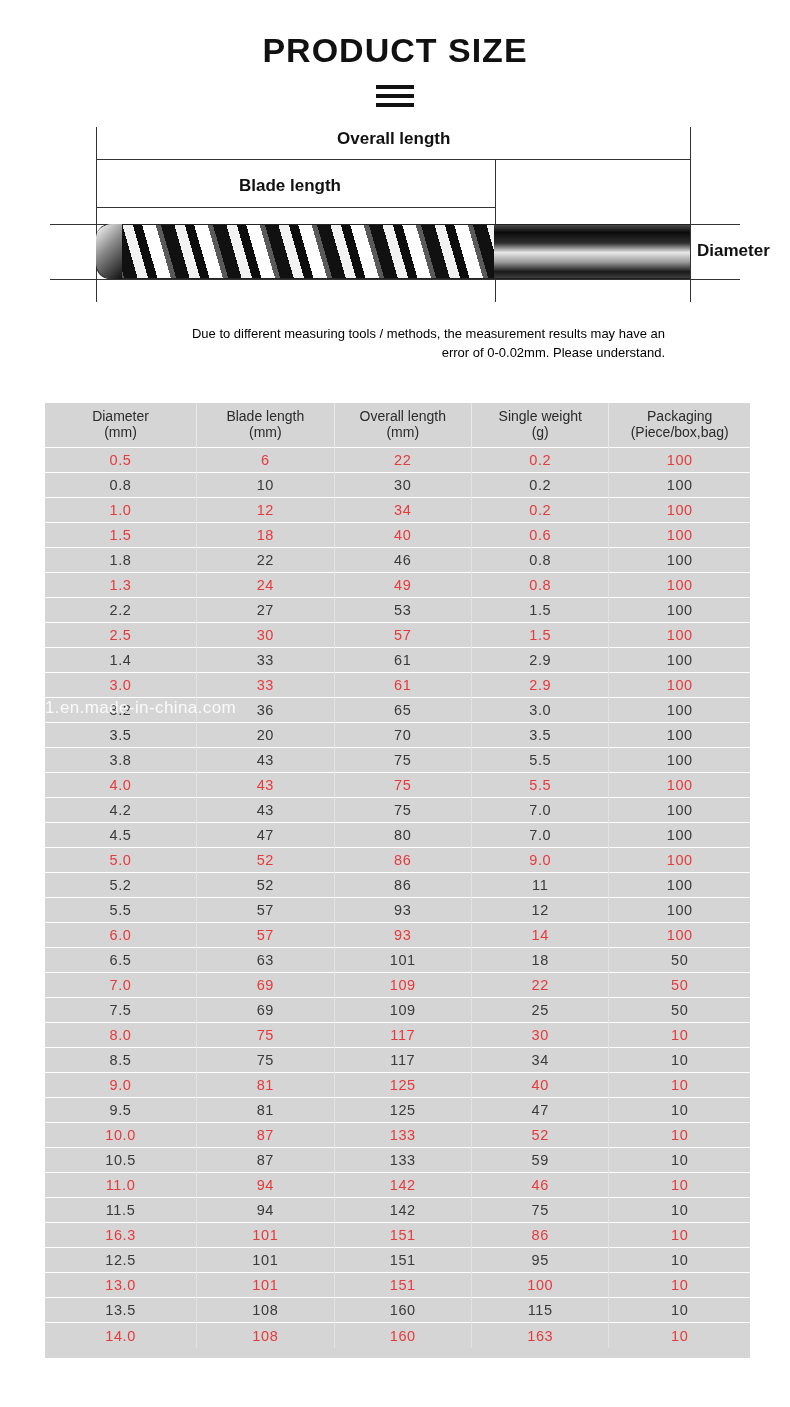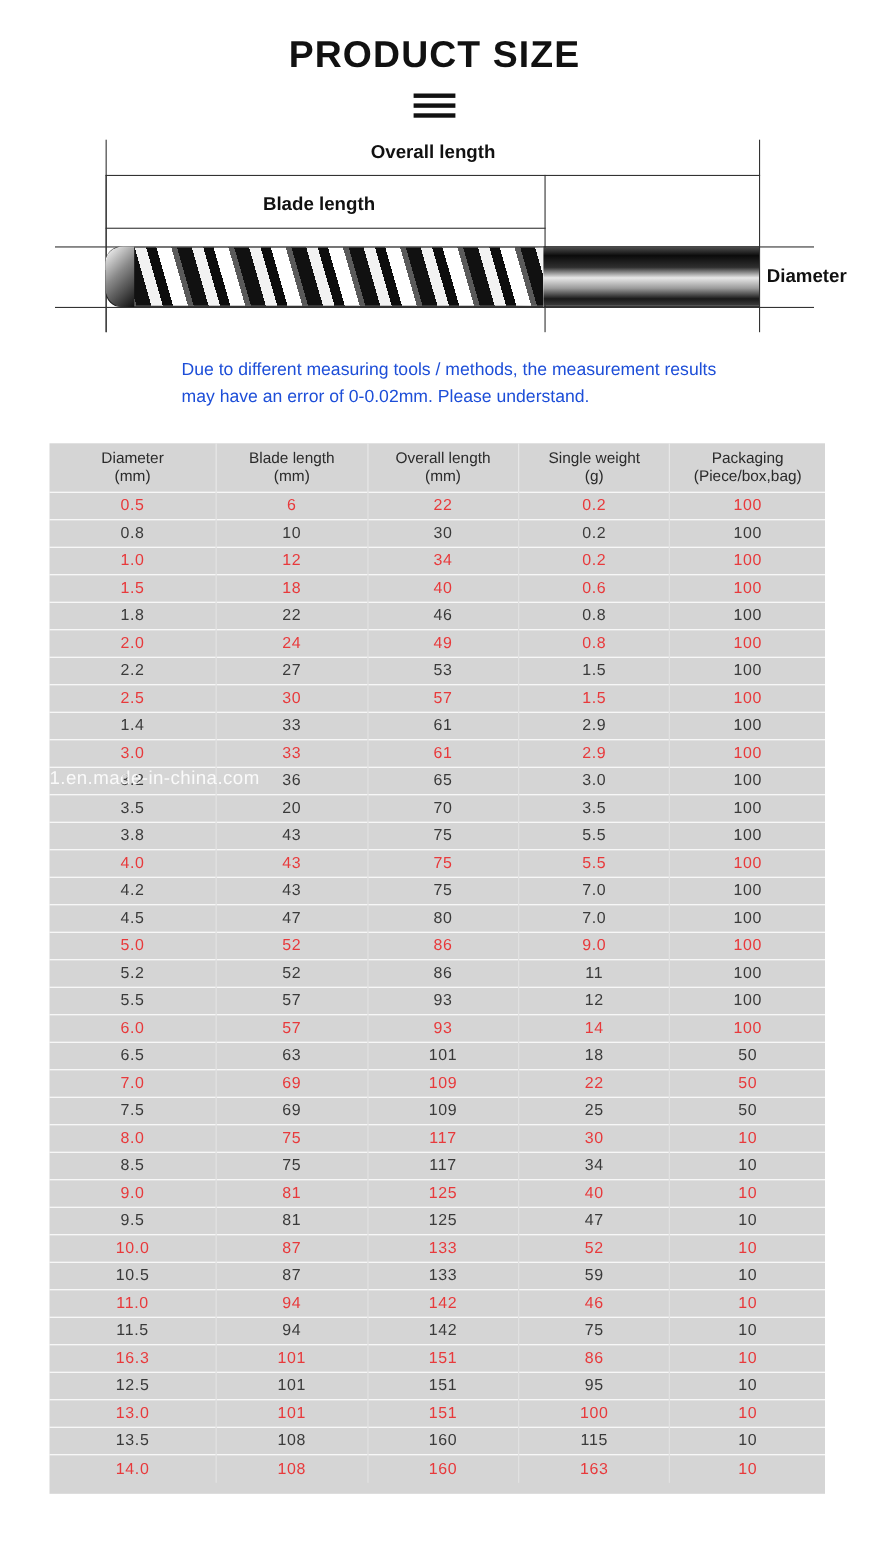--- a/index.html
+++ b/index.html
@@ -90,23 +90,24 @@
       #4a4a4a 0%, #0b0b0b 14%, #2f2f2f 34%,
       #e8e8e8 52%, #9a9a9a 70%, #1a1a1a 88%, #3d3d3d 100%);
     border-top:1px solid #222;
     border-bottom:1px solid #222;
   }
 
   
   .disclaimer {
     margin:14px 0 0 165px;
     width:500px;
-    font-size:16px;
+    font-size:13px;
     line-height:1.45;
-    color:#1d4ed8;
+    color:#000000;
+    text-align:right;
   }
 
   
   .table-panel {
     position:absolute;
     left:45px; top:403px;
     width:705px;
     background:#d5d5d5;
     padding-bottom:10px;
   }
@@ -256,21 +257,21 @@
           <td>100</td>
         </tr>
         <tr>
           <td>1.8</td>
           <td>22</td>
           <td>46</td>
           <td>0.8</td>
           <td>100</td>
         </tr>
         <tr class="hl">
-          <td>2.0</td>
+          <td>1.3</td>
           <td>24</td>
           <td>49</td>
           <td>0.8</td>
           <td>100</td>
         </tr>
         <tr>
           <td>2.2</td>
           <td>27</td>
           <td>53</td>
           <td>1.5</td>

